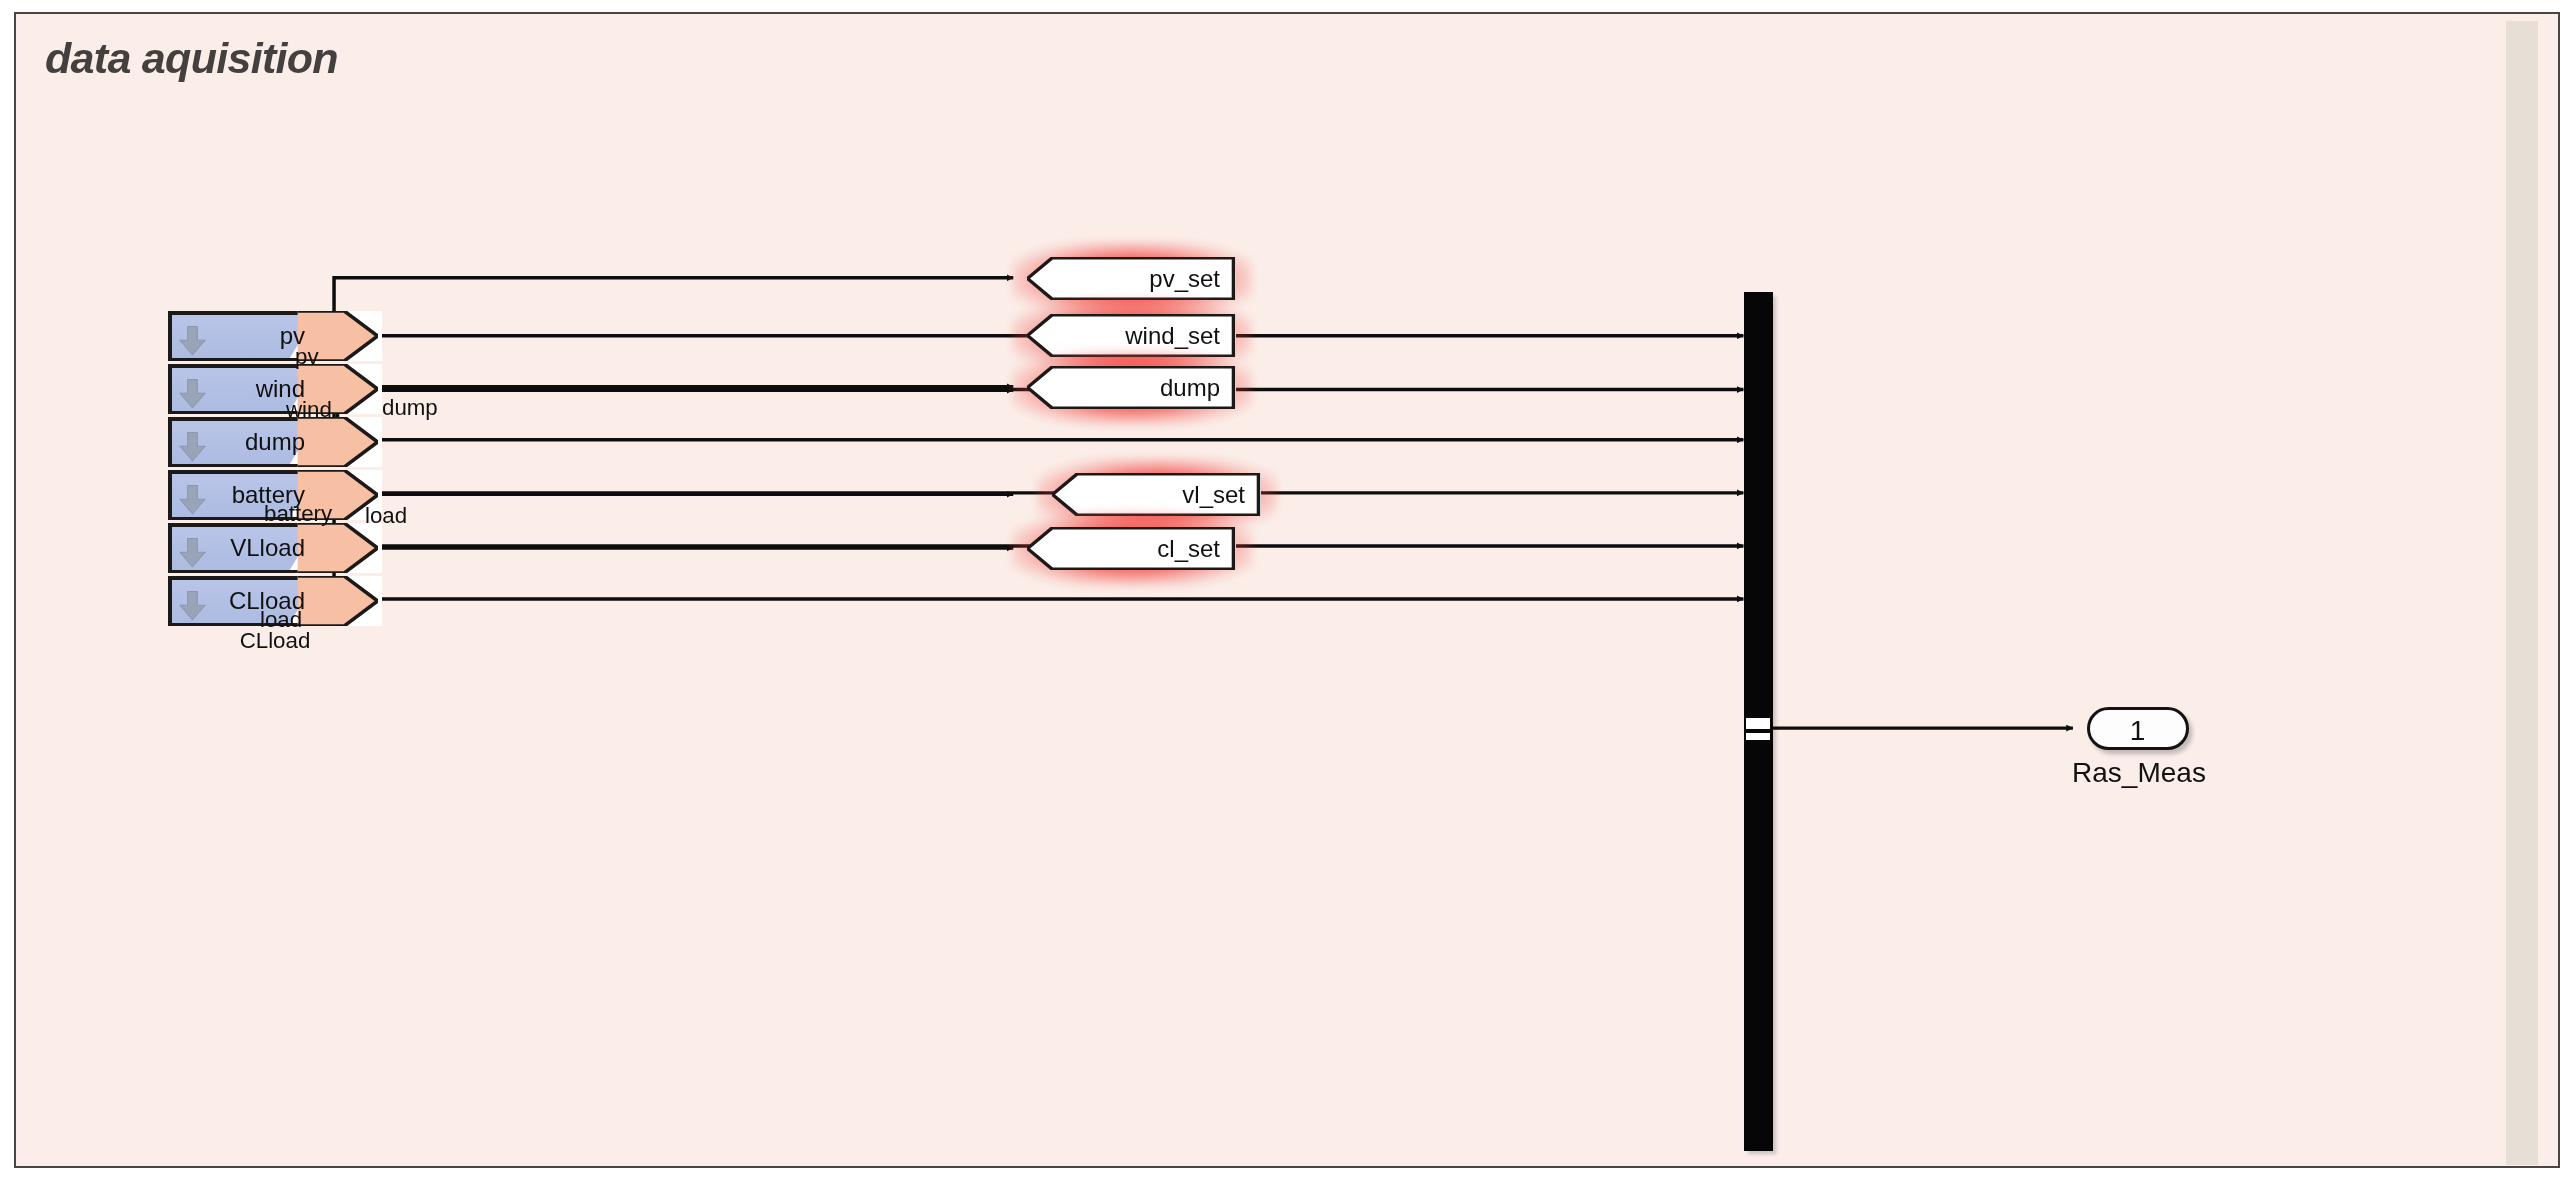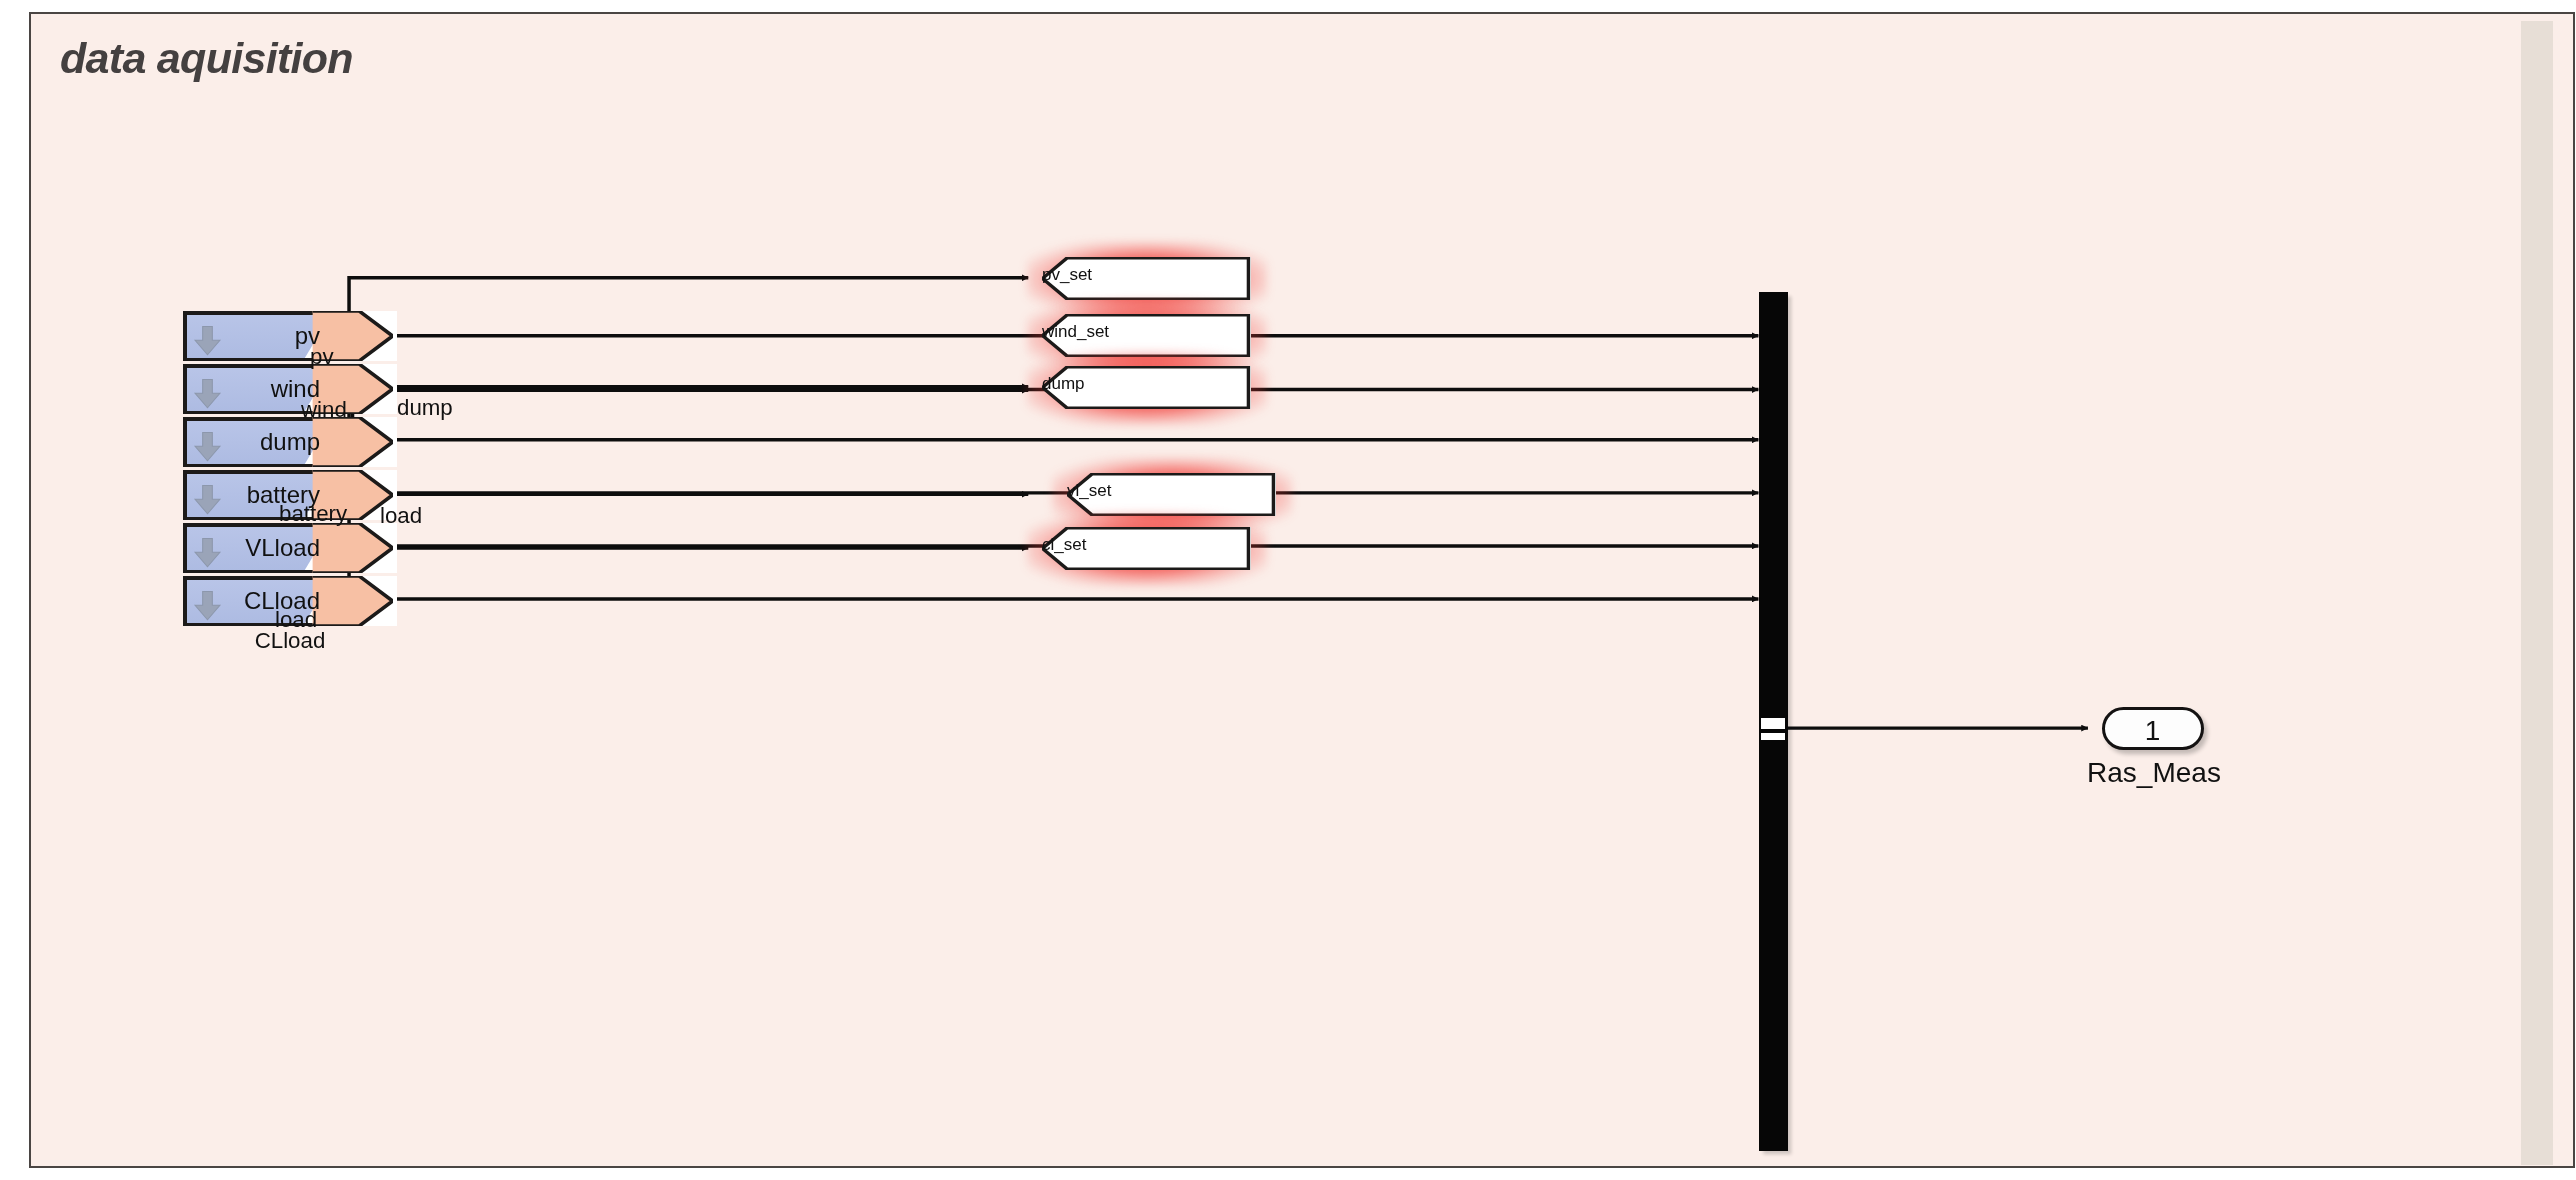--- a/index.html
+++ b/index.html
@@ -26,21 +26,20 @@
   .canvas {
     position: absolute;
     left: 14px;
     top: 12px;
     width: 2546px;
     height: 1156px;
     background: #fbeee9;
     border: 2.8px solid #4a4543;
     box-sizing: border-box;
     overflow: hidden;
-    margin-left: 15px;
   }
 
   
   .diagram-title {
     position: absolute;
     left: 29px;
     top: 19.6px;
     font-size: 43px;
     font-style: italic;
     font-weight: bold;
@@ -174,22 +173,22 @@
     position: absolute;
     left: 0; top: 0;
     width: 209px; height: 43px;
     background: #ffffff;
     clip-path: polygon(0 50%, 25px 0, 100% 0, 100% 100%, 25px 100%);
   }
   .goto-label {
     position: absolute;
     left: 0; top: 7.7px;
     width: 193px;
-    text-align: left;
-    font-size: 17px;
+    text-align: right;
+    font-size: 24px;
     color: #111;
     white-space: nowrap;
   }
 
   
   .mux {
     position: absolute;
     left: 1742px;
     top: 290px;
     width: 29px;

